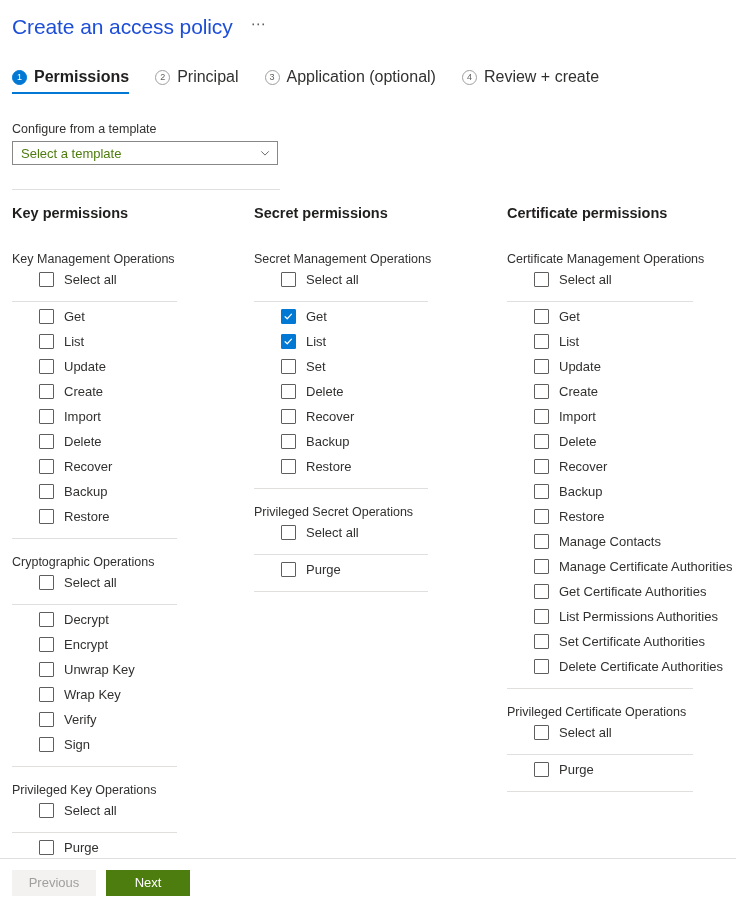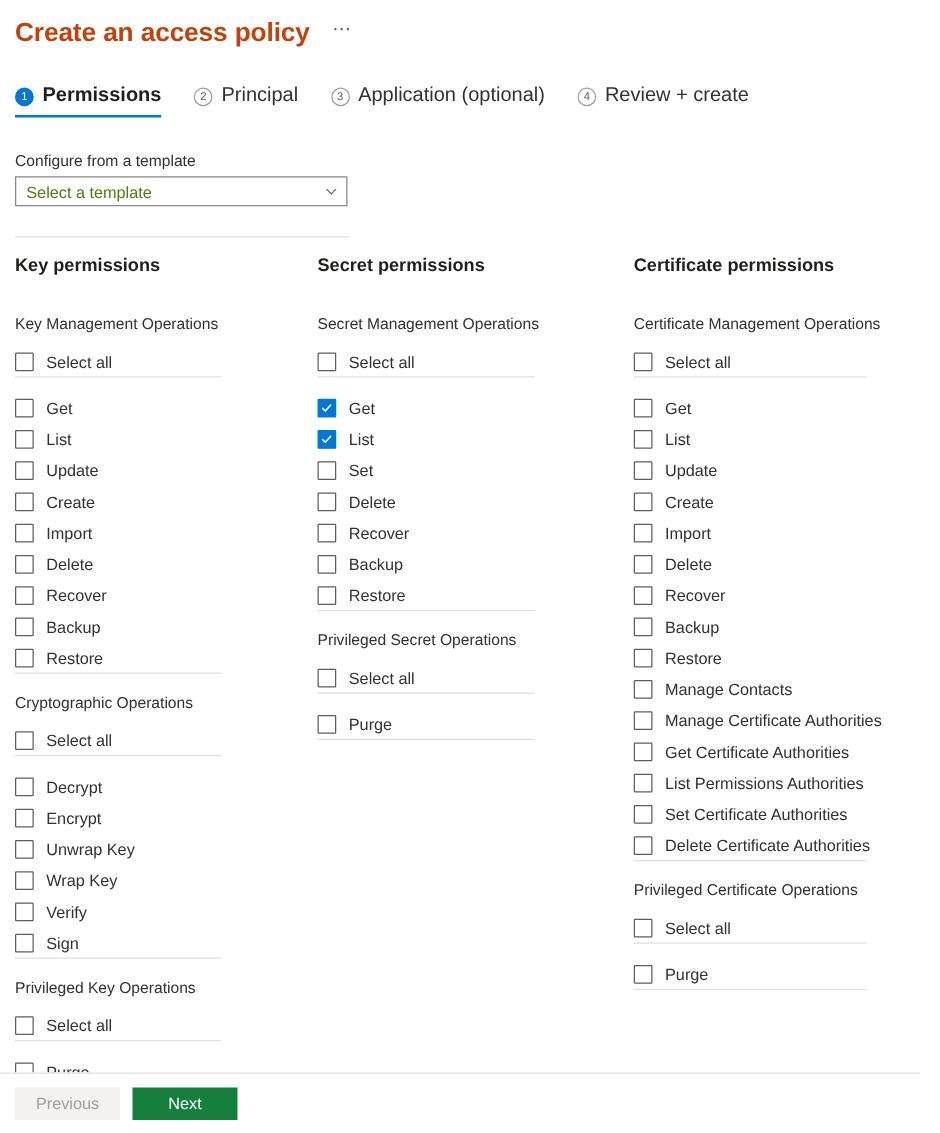--- a/index.html
+++ b/index.html
@@ -20,22 +20,22 @@
 
   
   .title-row {
     display: flex;
     align-items: center;
     padding: 10px 0 0 12px;
     height: 34px;
   }
   .page-title {
     font-size: 21px;
-    font-weight: 700;
-    color: #c2410c;
+    font-weight: 400;
+    color: #1d4ed8;
     letter-spacing: -0.1px;
     line-height: 28px;
   }
   .ellipsis-menu {
     margin-left: 14px;
     color: #605e5c;
     font-size: 15px;
     line-height: 12px;
     letter-spacing: 1px;
     padding: 2px 4px 8px 4px;
@@ -163,23 +163,24 @@
   .group {
     margin-bottom: 16px;
   }
   .group-title {
     font-size: 12.5px;
     color: #323130;
     margin-bottom: 6px;
   }
   .cb-row {
     display: flex;
-    align-items: flex-end;
+    align-items: flex-start;
     height: 25px;
     cursor: pointer;
+    margin-left: 27px;
   }
   .cb-row.select-all {
     margin-bottom: 0;
   }
   .cb {
     width: 15px;
     height: 15px;
     border: 1px solid #605e5c;
     background: #ffffff;
     box-sizing: border-box;
@@ -238,21 +239,21 @@
     padding: 0 14px;
     box-sizing: border-box;
   }
   .btn-secondary {
     background: #f3f2f1;
     color: #a19f9d;
     margin-right: 10px;
     cursor: default;
   }
   .btn-primary {
-    background: #15803d;
+    background: #4d7c0f;
     color: #ffffff;
     font-weight: 400;
   }
 </style>
 </head>
 <body>
 
 <div class="title-row">
   <div class="page-title">Create an access policy</div>
   <div class="ellipsis-menu">⋯</div>

